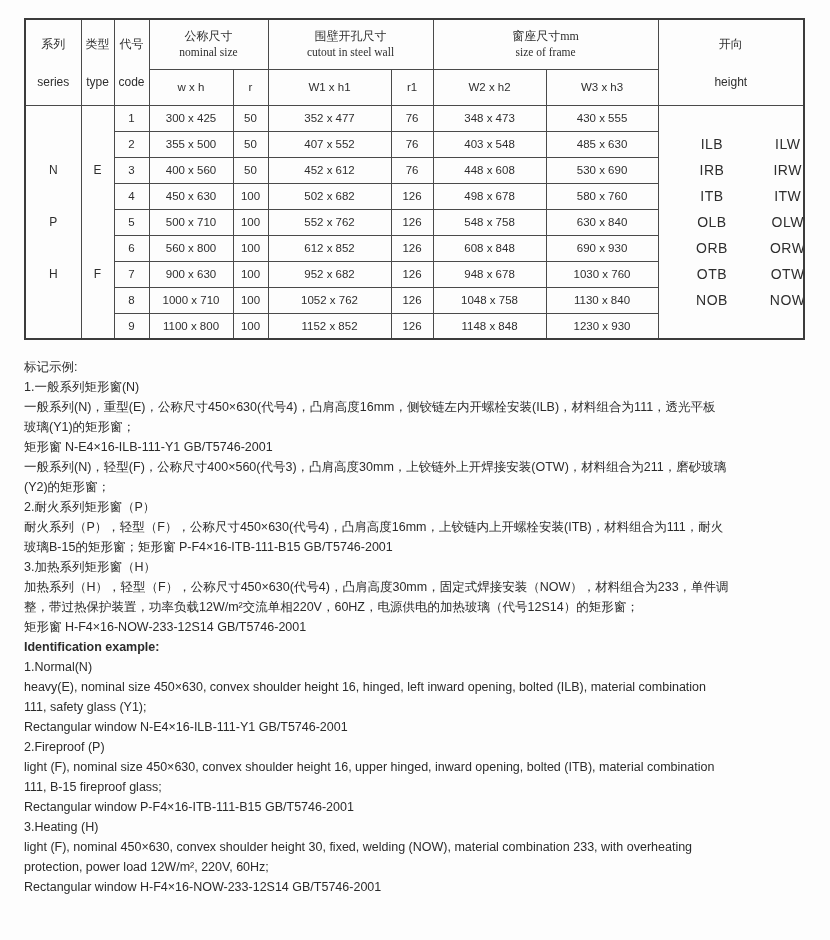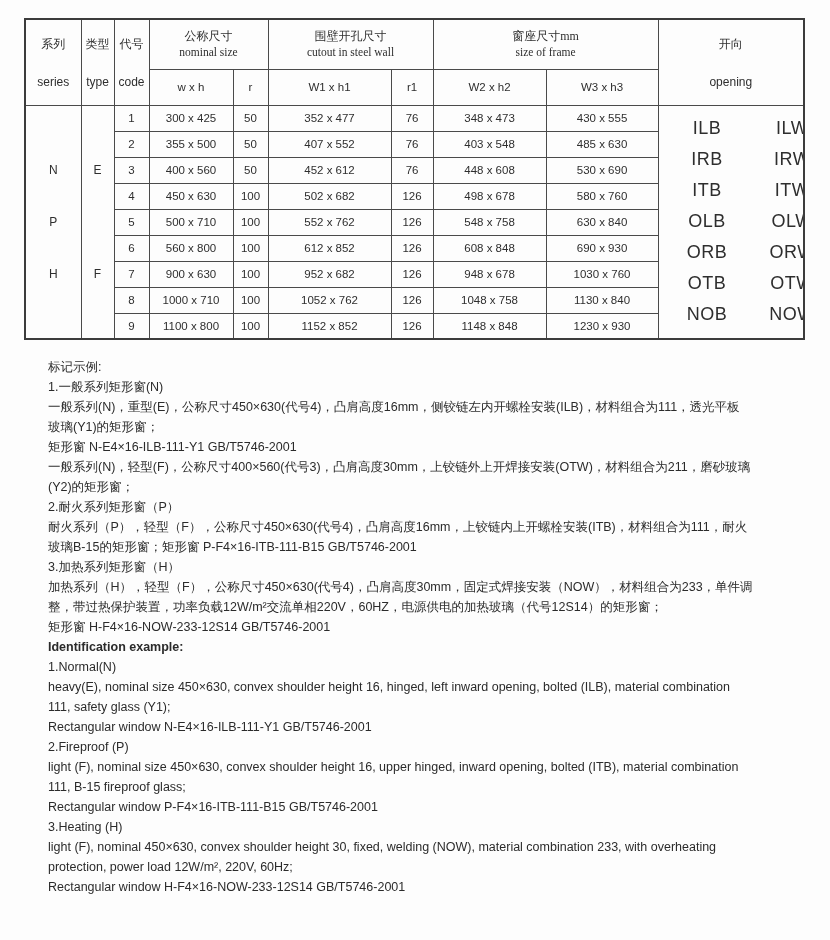--- a/index.html
+++ b/index.html
@@ -44,35 +44,35 @@
   .vspread.types  { gap: 90px; }
   .vspread span { font-size: 12px; }
   .opening-grid {
     display: grid;
     grid-template-columns: auto auto;
     column-gap: 42px;
     row-gap: 10px;
     justify-content: center;
     align-content: center;
     height: 100%;
-    font-size: 18px;
+    font-size: 14px;
     letter-spacing: 0.5px;
     padding-left: 40px;
   }
   
   .notes {
     position: absolute;
     left: 24px;
     top: 357px;
     width: 786px;
     font-size: 12.5px;
     line-height: 20px;
     color: #2b2b2b;
   }
-  .notes .line { white-space: nowrap; margin-left: 24px; }
+  .notes .line { white-space: nowrap; }
   .notes .bold { font-weight: bold; }
 </style>
 </head>
 <body>
 
 <div class="page">
 
   <table class="spec">
     <colgroup>
       <col style="width:56px">
@@ -120,21 +120,21 @@
         </th>
         <th colspan="2">
           <div class="hdr2line">
             <div>窗座尺寸mm</div>
             <div class="en">size of frame</div>
           </div>
         </th>
         <th rowspan="2">
           <div class="vspread" style="gap:22px">
             <span>开向</span>
-            <span class="en">opening</span>
+            <span class="en">height</span>
           </div>
         </th>
       </tr>
       <tr class="h2">
         <th>w x h</th>
         <th>r</th>
         <th>W1 x h1</th>
         <th>r1</th>
         <th>W2 x h2</th>
         <th>W3 x h3</th>

